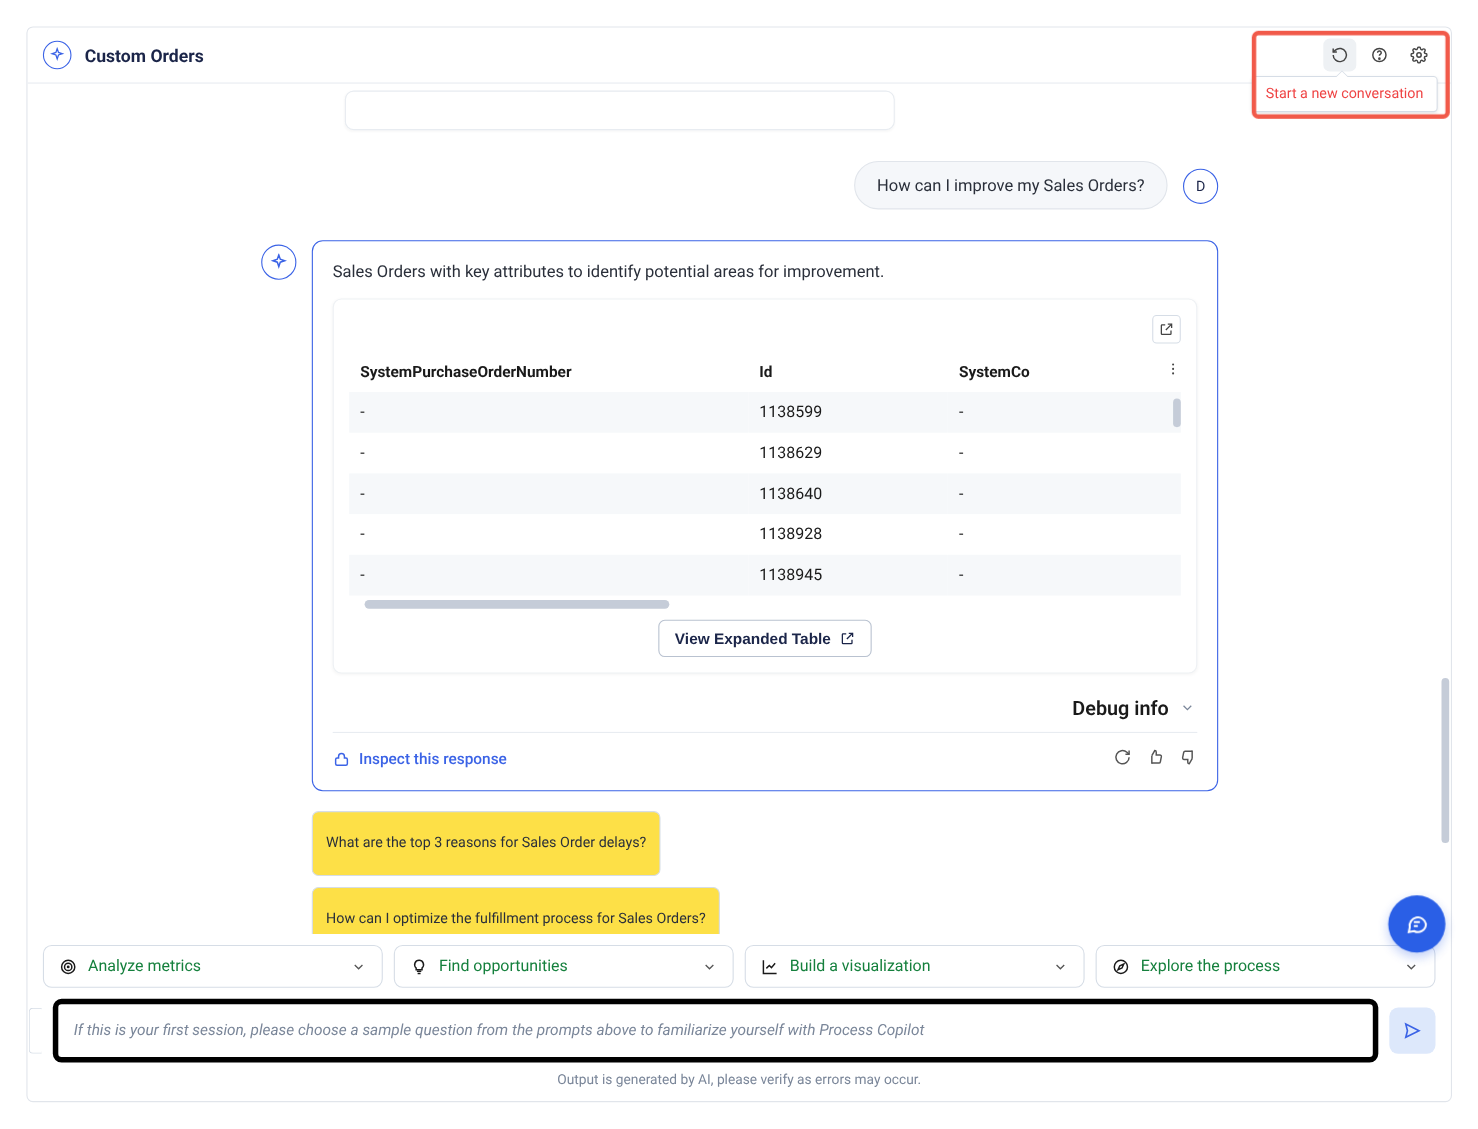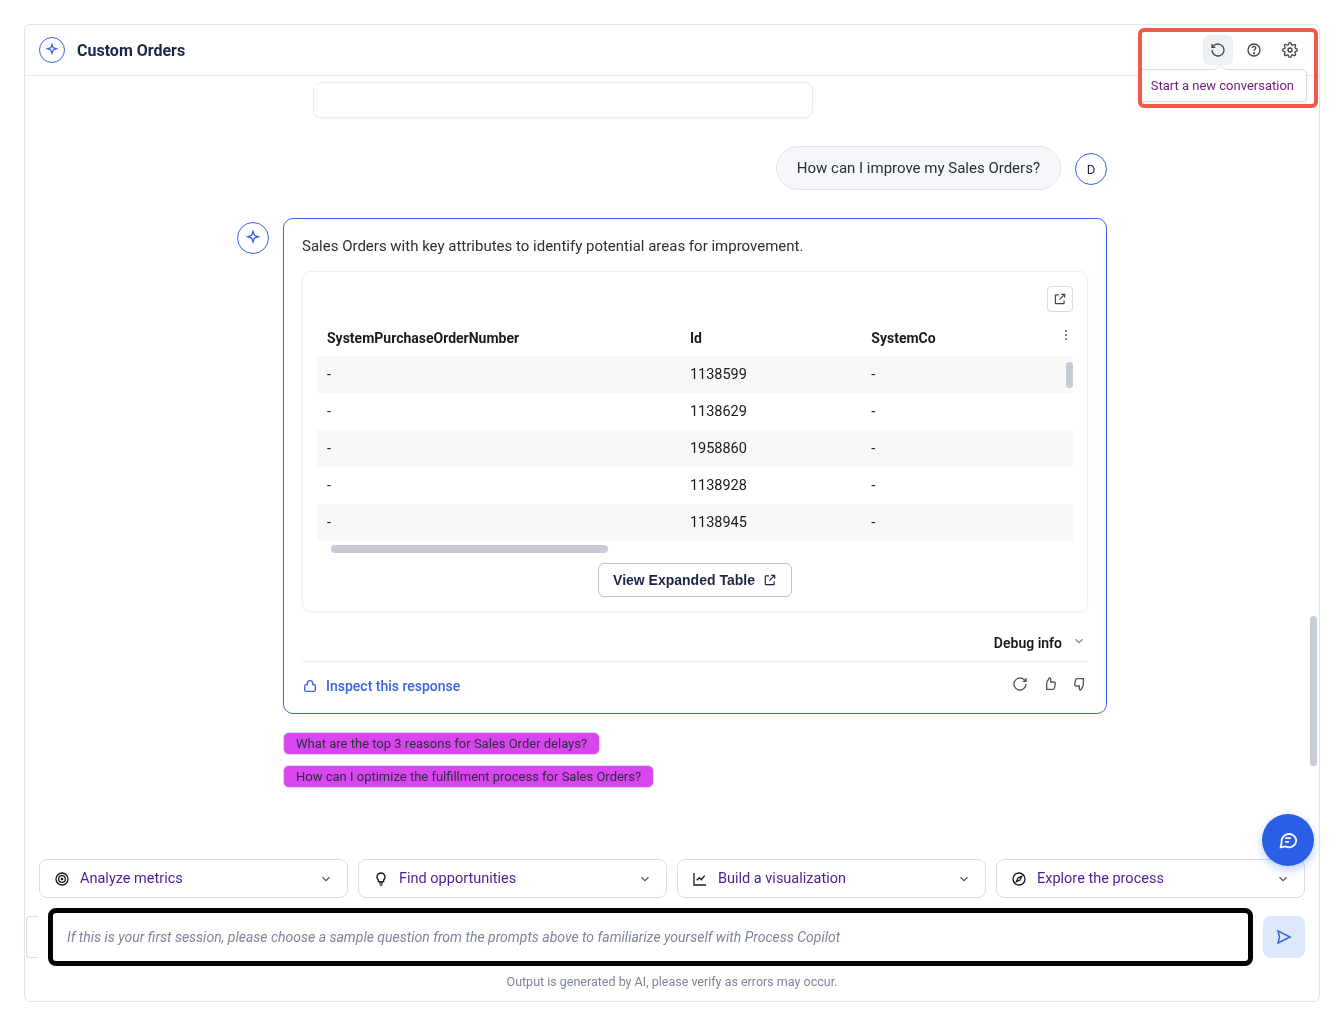--- a/index.html
+++ b/index.html
@@ -5,21 +5,21 @@
 * { box-sizing: border-box; margin: 0; padding: 0; }
 body { font-family: -apple-system, BlinkMacSystemFont, "Segoe UI", Roboto, sans-serif; font-size: 14px; color: #1a1a1a; background: #fff; width: 1344px; height: 1026px; overflow: hidden; position: relative; padding: 24px; }
 .frame { width: 100%; height: 100%; border: 1px solid #e1e5eb; border-radius: 6px; display: flex; flex-direction: column; overflow: hidden; background: #fff; }
 .topbar { display: flex; align-items: center; padding: 10px 14px; border-bottom: 1px solid #e8ecf1; position: relative; }
 .logo-icon { width: 26px; height: 26px; border: 1.5px solid #3b63e6; border-radius: 50%; display: flex; align-items: center; justify-content: center; margin-right: 12px; }
 .logo-icon svg { width: 14px; height: 14px; }
 .title { font-weight: 700; font-size: 16px; color: #1b2549; }
 .top-actions { margin-left: auto; display: flex; gap: 6px; align-items: center; }
 .icon-btn { width: 30px; height: 30px; border-radius: 6px; display: flex; align-items: center; justify-content: center; cursor: pointer; }
 .icon-btn.active { background: #eef1f4; }
-.tooltip { position: absolute; top: 44px; right: 12px; background: #fff; border: 1px solid #d6dde6; border-radius: 4px; padding: 8px 12px; font-size: 13px; color: #701a75; box-shadow: 0 1px 3px rgba(0,0,0,.08); }
+.tooltip { position: absolute; top: 44px; right: 12px; background: #fff; border: 1px solid #d6dde6; border-radius: 4px; padding: 8px 12px; font-size: 13px; color: #ef4444; box-shadow: 0 1px 3px rgba(0,0,0,.08); }
 .tooltip::before { content:""; position:absolute; top:-6px; right:80px; width:0; height:0; border-left:6px solid transparent; border-right:6px solid transparent; border-bottom:6px solid #d6dde6; }
 .tooltip::after { content:""; position:absolute; top:-5px; right:80px; width:0; height:0; border-left:6px solid transparent; border-right:6px solid transparent; border-bottom:6px solid #fff; }
 .highlight-box { position: absolute; top: 28px; right: 26px; width: 180px; height: 80px; border: 4px solid #f15a4a; border-radius: 6px; pointer-events: none; z-index: 50; }
 .chat-area { flex: 1; overflow-y: auto; padding: 0 8px; position: relative; }
 .chat-inner { max-width: 870px; margin: 0 auto; padding-top: 6px; }
 .ghost-card { margin-left: 38px; height: 36px; border: 1px solid #e8ecf1; border-radius: 8px; background: #fff; box-shadow: 0 1px 2px rgba(0,0,0,.03); margin-bottom: 28px; width: 490px; margin-left: 38px; }
 .ghost-card { margin-left: 38px; width: 500px; }
 .user-row { display: flex; justify-content: flex-end; align-items: center; gap: 14px; margin-bottom: 28px; }
 .user-bubble { background: #f5f7fa; border: 1px solid #e1e5eb; border-radius: 22px; padding: 12px 20px; font-size: 15px; color: #2a2f3a; }
 .user-avatar { width: 32px; height: 32px; border: 1.5px solid #3b63e6; border-radius: 50%; display: flex; align-items: center; justify-content: center; font-size: 13px; color: #1b2549; margin-top: 2px; }
@@ -36,35 +36,35 @@
 .tbl th { text-align:left; font-weight:700; font-size:14px; color:#1a1a1a; padding:10px 10px; }
 .tbl td { padding:10px 10px; font-size:14.5px; color:#1a1a1a; }
 .tbl tbody tr:nth-child(odd) { background:#f6f8fa; }
 .col1 { width:48%; } .col2 { width:24%; } .col3 { width:28%; }
 .more-icon { position:absolute; top:8px; right:14px; color:#555; cursor:pointer; }
 .scroll-indicator { position:absolute; top:42px; right:14px; width:7px; height:26px; background:#c5ccd8; border-radius:4px; }
 .hscroll { margin: 4px 14px 10px; height:8px; background:transparent; position:relative; }
 .hscroll-thumb { position:absolute; left:0; top:0; height:8px; width:38%; background:#c5ccd8; border-radius:4px; }
 .expand-btn { margin: 8px auto 0; display:flex; align-items:center; gap:8px; border:1px solid #b9c2d0; border-radius:6px; padding:8px 14px; font-size:14px; font-weight:600; color:#1b2549; cursor:pointer; background:#fff;text-align:right; }
 .debug-row { display:flex; justify-content:flex-end; align-items:center; gap:10px; padding:18px 2px 10px; border-bottom:1px solid #e8ecf1; margin-top:4px; }
-.debug-label { font-size:14px; font-weight:600; color:#1a1a1a; }
+.debug-label { font-size:18px; font-weight:600; color:#1a1a1a; }
 .chev { color:#7a8699; }
 .card-footer { display:flex; align-items:center; justify-content:space-between; padding-top:14px; }
 .inspect { display:flex; align-items:center; gap:8px; color:#3b63e6; font-size:14px; font-weight:500; cursor:pointer; }
 .footer-icons { display:flex; gap:14px; color:#555; }
 .footer-icons span { cursor:pointer; }
 .suggestions { margin-left: 46px; display:flex; flex-direction:column; gap:10px; margin-bottom:24px; align-items: flex-start; }
-.sugg { border:1px solid #d6dde6; border-radius:6px; padding:3px 12px; font-size:13px; color:#2a2f3a; cursor:pointer; background:#d946ef; display:inline-block; }
+.sugg { border:1px solid #d6dde6; border-radius:6px; padding:21px 12px; font-size:13px; color:#2a2f3a; cursor:pointer; background:#fde047; display:inline-block; }
 .fab { position:absolute; right:30px; bottom:160px; width:52px; height:52px; border-radius:50%; background:#2a5fe6; display:flex; align-items:center; justify-content:center; cursor:pointer; box-shadow:0 4px 10px rgba(42,95,230,.3); }
 .fab svg { width:22px; height:22px; stroke:#fff; fill:none; }
 .bottom { border-top: none; padding: 10px 14px 12px; }
 .drops { display:flex; gap:10px; margin-bottom:10px; }
 .drop { flex:1; border:1px solid #d6dde6; border-radius:8px; padding:10px 14px; display:flex; align-items:center; gap:10px; cursor:pointer; }
 .drop-icon { width:16px; height:16px; flex-shrink:0; }
-.drop-label { font-size:14.5px; color:#4c1d95; flex:1; }
+.drop-label { font-size:14.5px; color:#15803d; flex:1; }
 .drop-chev { color:#555; }
 .input-row { display:flex; gap:10px; align-items:center; }
 .left-tab { width:12px; height:42px; border:1px solid #d6dde6; border-right:none; border-radius:4px 0 0 4px; margin-left:-13px; }
 .prompt-input { flex:1; border:5px solid #000000; border-radius:8px; padding:16px 14px; font-size:14px; font-style:italic; color:#7a8699; }
 .send-btn { width:42px; height:42px; border-radius:8px; background:#dde8fb; display:flex; align-items:center; justify-content:center; cursor:pointer; }
 .send-btn svg { width:18px; height:18px; }
 .disclaimer { text-align:center; font-size:12.5px; color:#7a8699; margin-top:8px; }
 .vscroll { position:absolute; right:2px; top:540px; width:7px; height:150px; background:#c5ccd8; border-radius:4px; }
 </style>
 </head>
@@ -158,21 +158,21 @@
                       <td>1138599</td>
                       <td>-</td>
                     </tr>
                   <tr>
                       <td>-</td>
                       <td>1138629</td>
                       <td>-</td>
                     </tr>
                   <tr>
                       <td>-</td>
-                      <td>1958860</td>
+                      <td>1138640</td>
                       <td>-</td>
                     </tr>
                   <tr>
                       <td>-</td>
                       <td>1138928</td>
                       <td>-</td>
                     </tr>
                   <tr>
                       <td>-</td>
                       <td>1138945</td>

